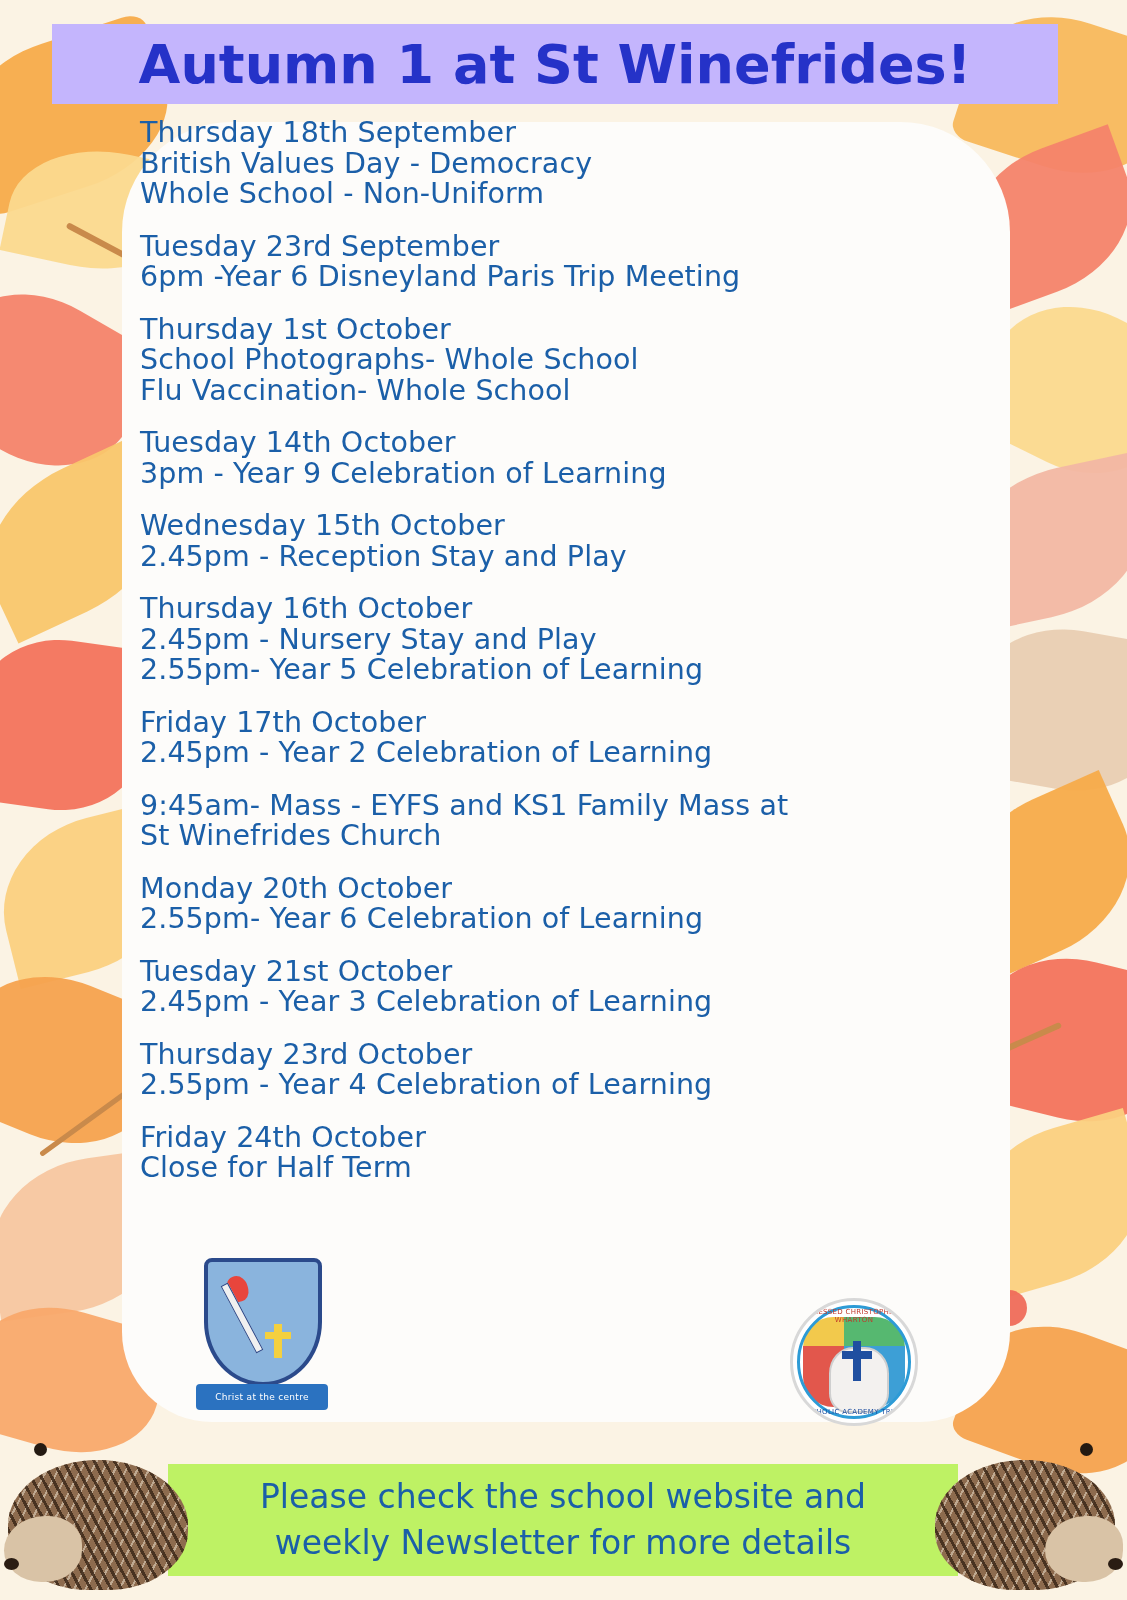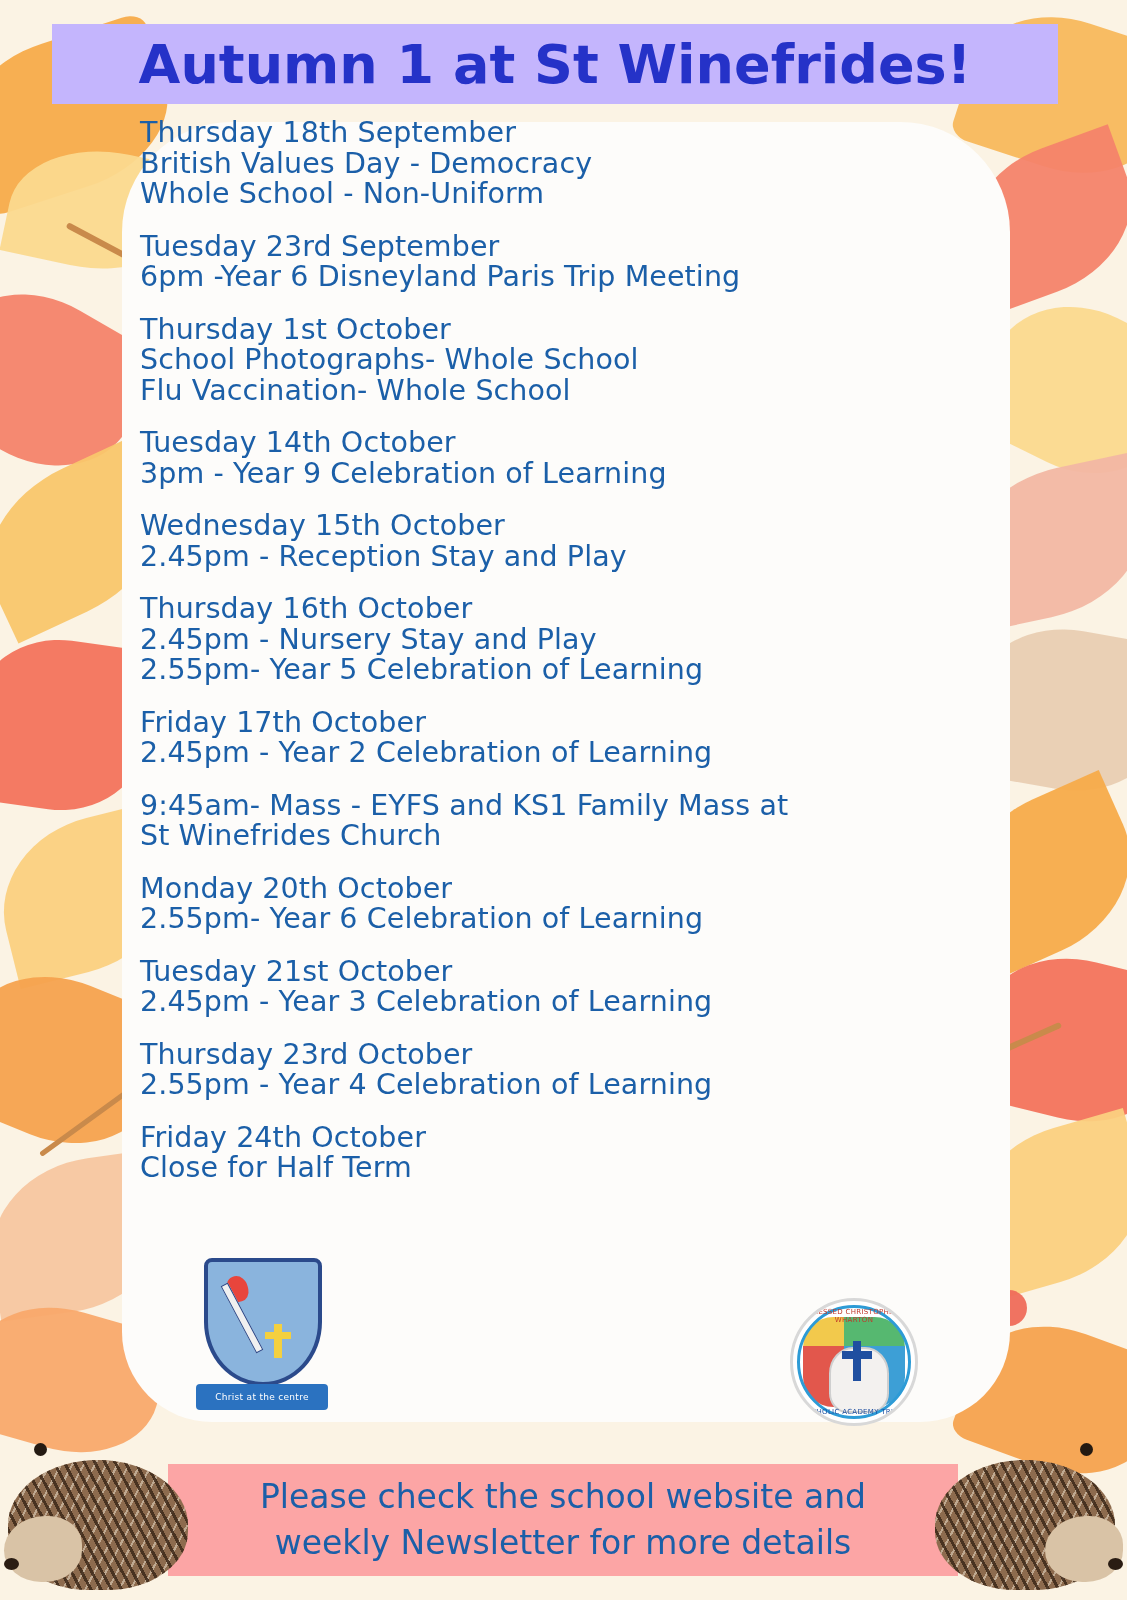--- a/index.html
+++ b/index.html
@@ -236,21 +236,21 @@
   .logo-text-top { top: 7px; }
   .logo-text-bottom { bottom: 7px; color: #1f4fa0; }
 
   
   .footer-banner {
     position: absolute;
     left: 168px;
     top: 1464px;
     width: 790px;
     height: 112px;
-    background: #fca5a5;
+    background: #bef264;
     display: flex;
     flex-direction: column;
     align-items: center;
     justify-content: center;
   }
   .footer-line {
     color: #1b5fa8;
     font-size: 33px;
     line-height: 46px;
     white-space: nowrap;

